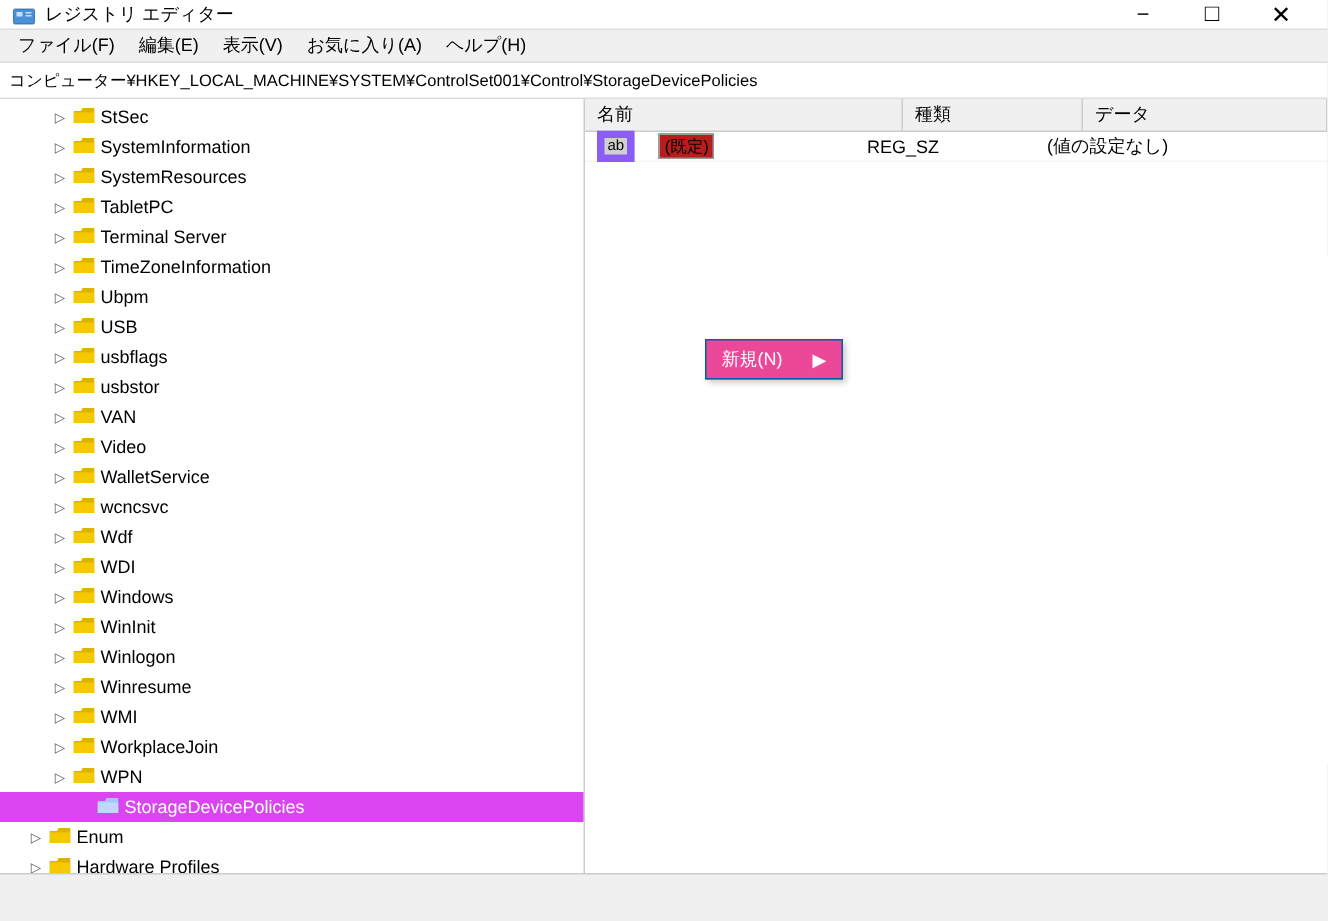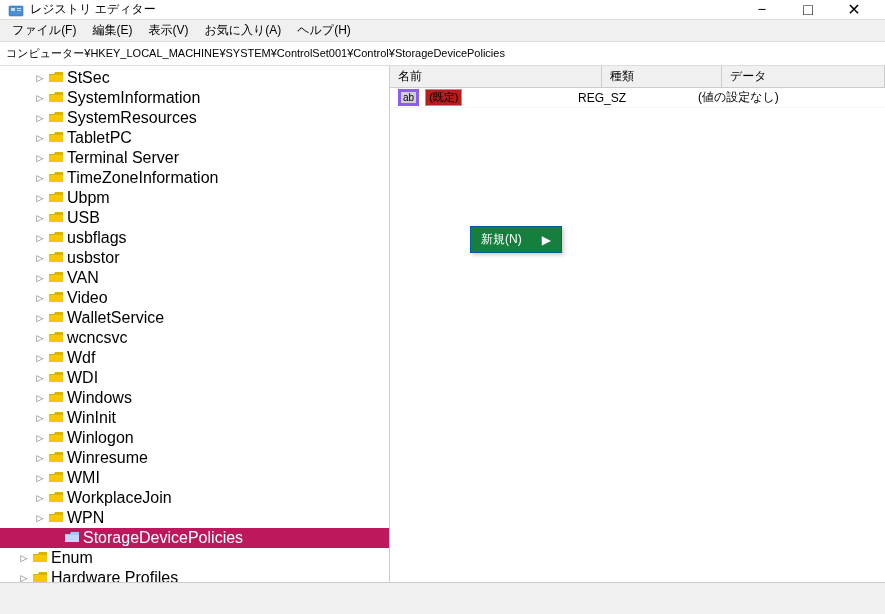--- a/index.html
+++ b/index.html
@@ -130,21 +130,21 @@
       height: 16px;
       margin-right: 3px;
       display: flex;
       align-items: center;
       justify-content: center;
       flex-shrink: 0;
     }
     .folder-svg { width: 14px; height: 12px; }
 
     .tree-label {
-      font-size: 16px;
+      font-size: 12px;
     }
 
     
     .content-pane {
       flex: 1;
       background: #fff;
       overflow: hidden;
       position: relative;
     }
 
@@ -181,24 +181,24 @@
       font-size: 12px;
       white-space: nowrap;
       overflow: hidden;
     }
     .cell-name { width: 180px; display: flex; align-items: center; gap: 4px; }
     .cell-type { width: 120px; }
     .cell-data { flex: 1; }
 
     .reg-ab {
       background: #d0d0d0;
-      border: 3px solid #8b5cf6;
+      border: 5px solid #8b5cf6;
       font-size: 10px;
       padding: 0 2px;
-      margin-right: 2px;
+      margin-right: 12px;
     }
     .default-badge {
       background: #b91c1c;
       border: 1px solid #999;
       font-size: 11px;
       padding: 0 3px;
     }
 
     
     .status-bar {
@@ -501,21 +501,21 @@
         <span class="tree-arrow">▷</span>
         <span class="folder-icon">
           <svg class="folder-svg" viewBox="0 0 14 12">
               <path d="M0,2 L5,2 L6,0 L14,0 L14,10 L0,10 Z" fill="#dcb400"></path>
               <path d="M0,3 L14,3 L14,10 L0,10 Z" fill="#f5c800"></path>
             </svg>
         </span>
         <span class="tree-label">WPN</span>
       </div>
 
-      <div class="tree-item indent-3 selected" style="background:#be185d; color:white;">
+      <div class="tree-item indent-3 selected" style="background:#d946ef; color:white;">
         <span class="tree-arrow" style="color:white;"> </span>
         <span class="folder-icon">
           <svg class="folder-svg" viewBox="0 0 14 12">
               <path d="M0,2 L5,2 L6,0 L14,0 L14,10 L0,10 Z" fill="#a0c8ff"></path>
               <path d="M0,3 L14,3 L14,10 L0,10 Z" fill="#c0d8ff"></path>
             </svg>
         </span>
         <span class="tree-label">StorageDevicePolicies</span>
       </div>
 
@@ -555,21 +555,21 @@
     <div class="table-row">
       <div class="table-cell cell-name">
         <span class="reg-ab">ab</span>
         <span class="default-badge">(既定)</span>
       </div>
       <div class="table-cell cell-type">REG_SZ</div>
       <div class="table-cell cell-data">(値の設定なし)</div>
     </div>
 
     <div style="position:absolute; top:160px; left:80px; z-index:50;">
-      <div style="display:inline-flex; align-items:center; background:#15803d; color:white; border:1px solid #005fa3; padding:4px 10px; font-size:12px; cursor:pointer; white-space:nowrap; box-shadow:2px 2px 4px rgba(0,0,0,0.2);">
+      <div style="display:inline-flex; align-items:center; background:#ec4899; color:white; border:1px solid #005fa3; padding:4px 10px; font-size:12px; cursor:pointer; white-space:nowrap; box-shadow:2px 2px 4px rgba(0,0,0,0.2);">
         <span>新規(N)</span>
         <span style="margin-left:auto; padding-left:20px;">▶</span>
       </div>
     </div>
 
   </div>
 
 </div>
 
 <div class="status-bar">

